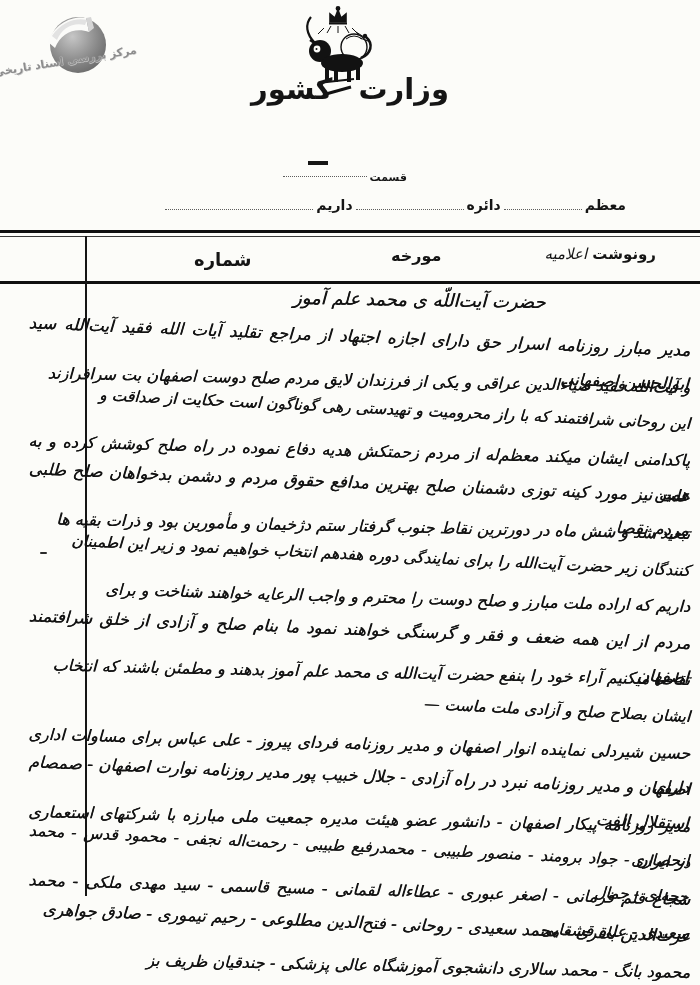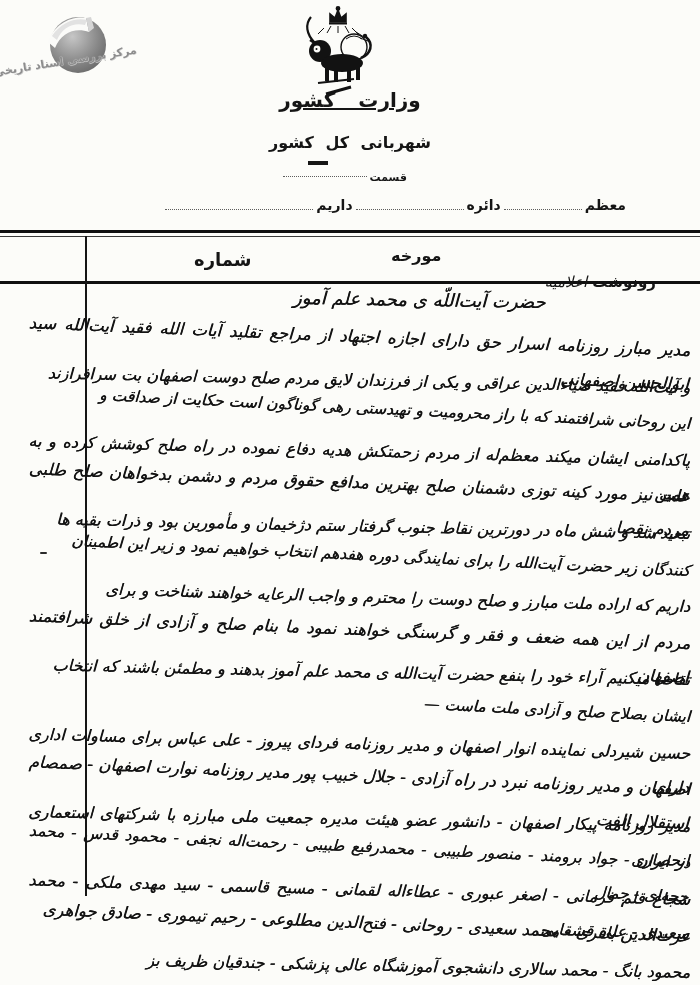--- a/index.html
+++ b/index.html
@@ -15,24 +15,23 @@
     position:absolute;left:0;top:58px;width:132px;
     transform:rotate(-9deg);transform-origin:left center;
     font-size:11px;font-weight:bold;color:#8d8d8d;text-align:center;
     text-shadow:0 0 1px #ffffff, .5px .5px 0 #bcbcbc;
     white-space:nowrap;
   }
   
   .emblem{position:absolute;left:296px;top:6px;width:92px;height:92px;}
   
   .ministry{
-    position:absolute;left:250px;top:88px;width:200px;
-    text-align:center;font-size:20px;font-weight:bold;word-spacing:16px;
+    position:absolute;left:250px;top:72px;width:200px;
+    text-align:center;font-size:29px;font-weight:bold;word-spacing:16px;
     white-space:nowrap;
-    text-decoration:underline;
   }
   .police{
     position:absolute;left:252px;top:133px;width:196px;
     text-align:center;font-size:16px;font-weight:bold;word-spacing:6px;
     white-space:nowrap;
   }
   .police-dash{position:absolute;left:308px;top:161px;width:20px;height:4px;background:#161616;}
   .section-row{
     position:absolute;right:293px;top:171px;display:flex;align-items:center;
     direction:rtl;font-size:11px;font-weight:bold;
@@ -43,21 +42,21 @@
   }
   .leader{display:inline-block;border-bottom:1.6px dotted #5d5d5d;margin:0 3px 3px 3px;}
   .lw80{width:78px;} .lw115{width:108px;} .lw150{width:148px;} .lw85{width:84px;}
   
   .rule{position:absolute;left:0;width:700px;background:#101010;}
   .r1a{top:230px;height:2.5px;}
   .r1b{top:236px;height:1px;background:#3a3a3a;}
   .r2{top:281px;height:2.5px;}
   .vline{position:absolute;left:85px;top:236px;width:1.6px;height:660px;background:#151515;}
   .hdr-label{position:absolute;font-weight:bold;white-space:nowrap;}
-  .hdr-copy{right:44px;top:245px;font-size:15px;margin-top:28px;}
+  .hdr-copy{right:44px;top:245px;font-size:15px;}
   .hdr-copy .cursive{font-style:italic;font-weight:normal;}
   .hdr-date{left:391px;top:246px;font-size:16px;}
   .hdr-num{left:194px;top:249px;font-size:18px;}
   
   .manuscript{
     position:absolute;left:28px;right:10px;top:288px;direction:rtl;
     font-style:italic;color:#131313;
     text-shadow:.4px 0 currentColor;
   }
   .ms-heading{
@@ -138,21 +137,20 @@
         <circle cx="21" cy="43" r="3.4" fill="#fcfcf9"></circle>
         <circle cx="20.5" cy="43" r="1" fill="#121212"></circle>
       </g>
 
       <line x1="22" y1="77" x2="58" y2="73" stroke="#121212" stroke-width="2"></line>
       <line x1="30" y1="88" x2="55" y2="81" stroke="#121212" stroke-width="3"></line>
     </svg>
   </div>
 
   <div class="ministry">وزارت کشور</div>
-  <div class="police">شهربانی کل کشور</div>
   <div class="police-dash"></div>
 
   <div class="section-row">
     <span>قسمت</span>
     <span class="leader lw85"></span>
   </div>
 
   <div class="admin-row">
     <span>معظم</span>
     <span class="leader lw80"></span>

